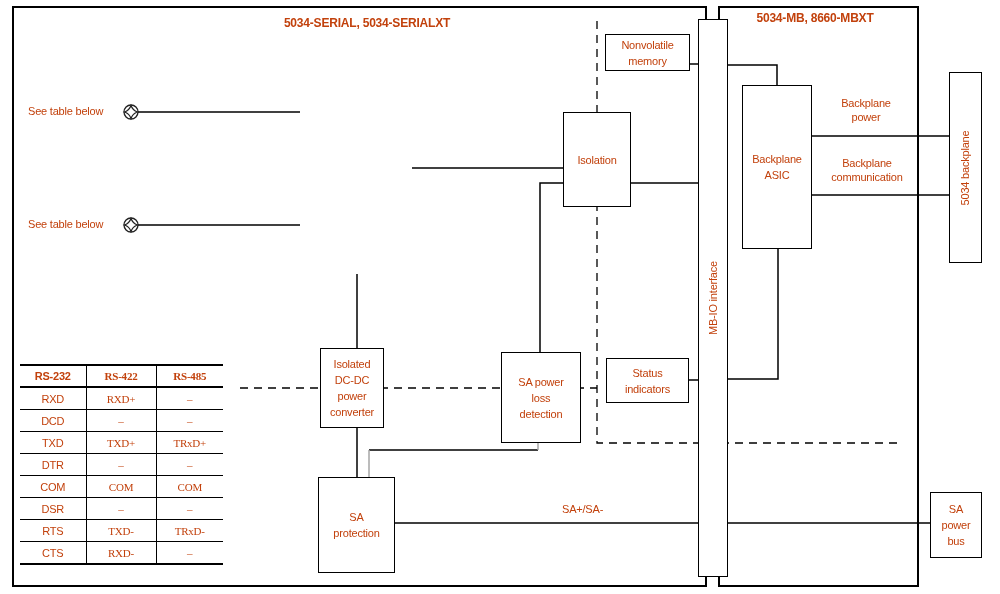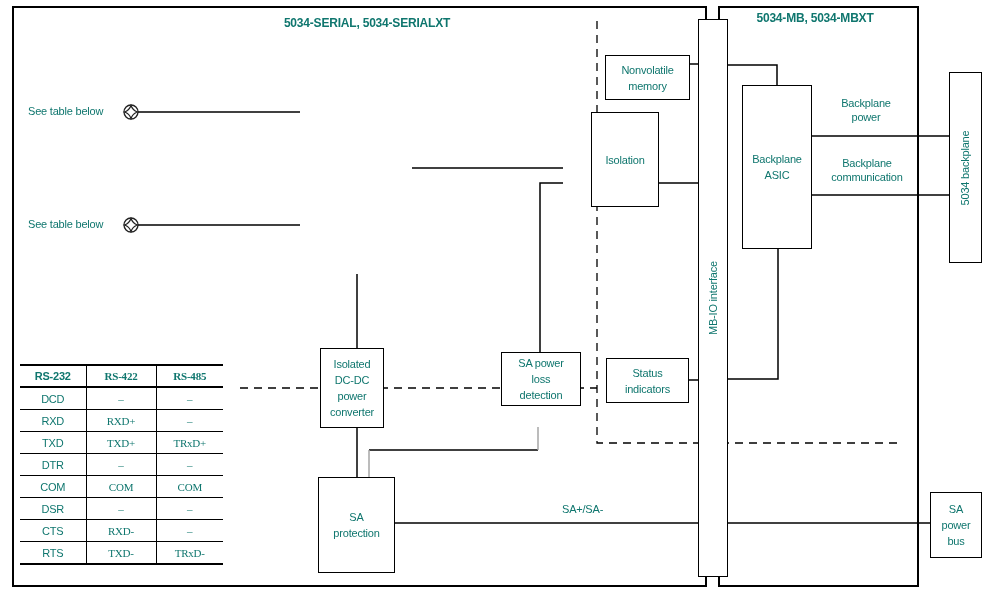--- a/index.html
+++ b/index.html
@@ -1,18 +1,18 @@
 <!DOCTYPE html>
 <html><head>
 <meta charset="utf-8">
 <style>
   html,body{margin:0;padding:0;background:#fff;}
   .stage{
     position:relative;width:1000px;height:594px;background:#fff;overflow:hidden;
-    font-family:"Liberation Sans",sans-serif;color:#0f766e;
+    font-family:"Liberation Sans",sans-serif;color:#c2410c;
   }
   .wires{position:absolute;left:0;top:0;z-index:0;}
   .outer{position:absolute;border:2px solid #000;background:transparent;box-sizing:border-box;z-index:1;}
   .box{
     position:absolute;border:1.6px solid #000;background:#fff;box-sizing:border-box;z-index:2;
     display:flex;align-items:center;justify-content:center;text-align:center;
   }
   .box .t{white-space:pre-line;font-size:11px;line-height:16px;letter-spacing:-0.2px;}
   .bar{
     position:absolute;left:698px;top:19px;width:30px;height:558px;border:1.6px solid #000;
@@ -69,51 +69,51 @@
     <g>
       <circle cx="131" cy="225" r="7" fill="#fff" stroke="#222" stroke-width="1.3"></circle>
       <path d="M131 218.5 C132.2 222 134 223.8 137.5 225 C134 226.2 132.2 228 131 231.5 C129.8 228 128 226.2 124.5 225 C128 223.8 129.8 222 131 218.5 Z" fill="none" stroke="#222" stroke-width="1.2"></path>
     </g>
   </svg>
 
   <div class="outer" style="left:12px;top:6px;width:695px;height:581px;"></div>
   <div class="outer" style="left:718px;top:6px;width:201px;height:581px;"></div>
 
   <div class="title" style="left:367px;top:16px;">5034-SERIAL, 5034-SERIALXT</div>
-  <div class="title" style="left:815px;top:11px;">5034-MB, 5034-MBXT</div>
+  <div class="title" style="left:815px;top:11px;">5034-MB, 8660-MBXT</div>
 
   <div class="lab" style="left:28px;top:104px;">See table below</div>
   <div class="lab" style="left:28px;top:217px;">See table below</div>
   <div class="lab c" style="left:826px;top:96px;width:80px;">Backplane
 power</div>
   <div class="lab c" style="left:816px;top:156px;width:102px;">Backplane
 communication</div>
   <div class="lab" style="left:562px;top:502px;">SA+/SA-</div>
 
-  <div class="box" style="left:605px;top:55px;width:85px;height:45px;">
+  <div class="box" style="left:605px;top:34px;width:85px;height:37px;">
     <span class="t">Nonvolatile
 memory</span>
   </div>
-  <div class="box" style="left:563px;top:112px;width:68px;height:95px;margin-left:28px;">
+  <div class="box" style="left:563px;top:112px;width:68px;height:95px;">
     <span class="t">Isolation</span>
   </div>
   <div class="box" style="left:742px;top:85px;width:70px;height:164px;">
     <span class="t">Backplane
 ASIC</span>
   </div>
   <div class="box" style="left:949px;top:72px;width:33px;height:191px;">
     <span class="vtext">5034 backplane</span>
   </div>
   <div class="box" style="left:320px;top:348px;width:64px;height:80px;">
     <span class="t">Isolated
 DC-DC
 power
 converter</span>
   </div>
-  <div class="box" style="left:501px;top:352px;width:80px;height:54px;">
+  <div class="box" style="left:501px;top:352px;width:80px;height:91px;">
     <span class="t">SA power
 loss
 detection</span>
   </div>
   <div class="box" style="left:606px;top:358px;width:83px;height:45px;">
     <span class="t">Status
 indicators</span>
   </div>
   <div class="box" style="left:318px;top:477px;width:77px;height:96px;">
     <span class="t">SA
@@ -137,27 +137,27 @@
       </colgroup>
     <thead>
       <tr>
         <th>RS-232</th>
         <th class="c2">RS-422</th>
         <th class="c3">RS-485</th>
       </tr>
     </thead>
     <tbody>
       <tr>
-        <td>DCD</td>
-        <td class="c2">–</td>
+        <td>RXD</td>
+        <td class="c2">RXD+</td>
         <td class="c3">–</td>
       </tr>
       <tr>
-        <td>RXD</td>
-        <td class="c2">RXD+</td>
+        <td>DCD</td>
+        <td class="c2">–</td>
         <td class="c3">–</td>
       </tr>
       <tr>
         <td>TXD</td>
         <td class="c2">TXD+</td>
         <td class="c3">TRxD+</td>
       </tr>
       <tr>
         <td>DTR</td>
         <td class="c2">–</td>
@@ -167,25 +167,25 @@
         <td>COM</td>
         <td class="c2">COM</td>
         <td class="c3">COM</td>
       </tr>
       <tr>
         <td>DSR</td>
         <td class="c2">–</td>
         <td class="c3">–</td>
       </tr>
       <tr>
+        <td>RTS</td>
+        <td class="c2">TXD-</td>
+        <td class="c3">TRxD-</td>
+      </tr>
+      <tr>
         <td>CTS</td>
         <td class="c2">RXD-</td>
         <td class="c3">–</td>
-      </tr>
-      <tr>
-        <td>RTS</td>
-        <td class="c2">TXD-</td>
-        <td class="c3">TRxD-</td>
       </tr>
     </tbody>
   </table>
 
 </div>
 
 </body></html>

